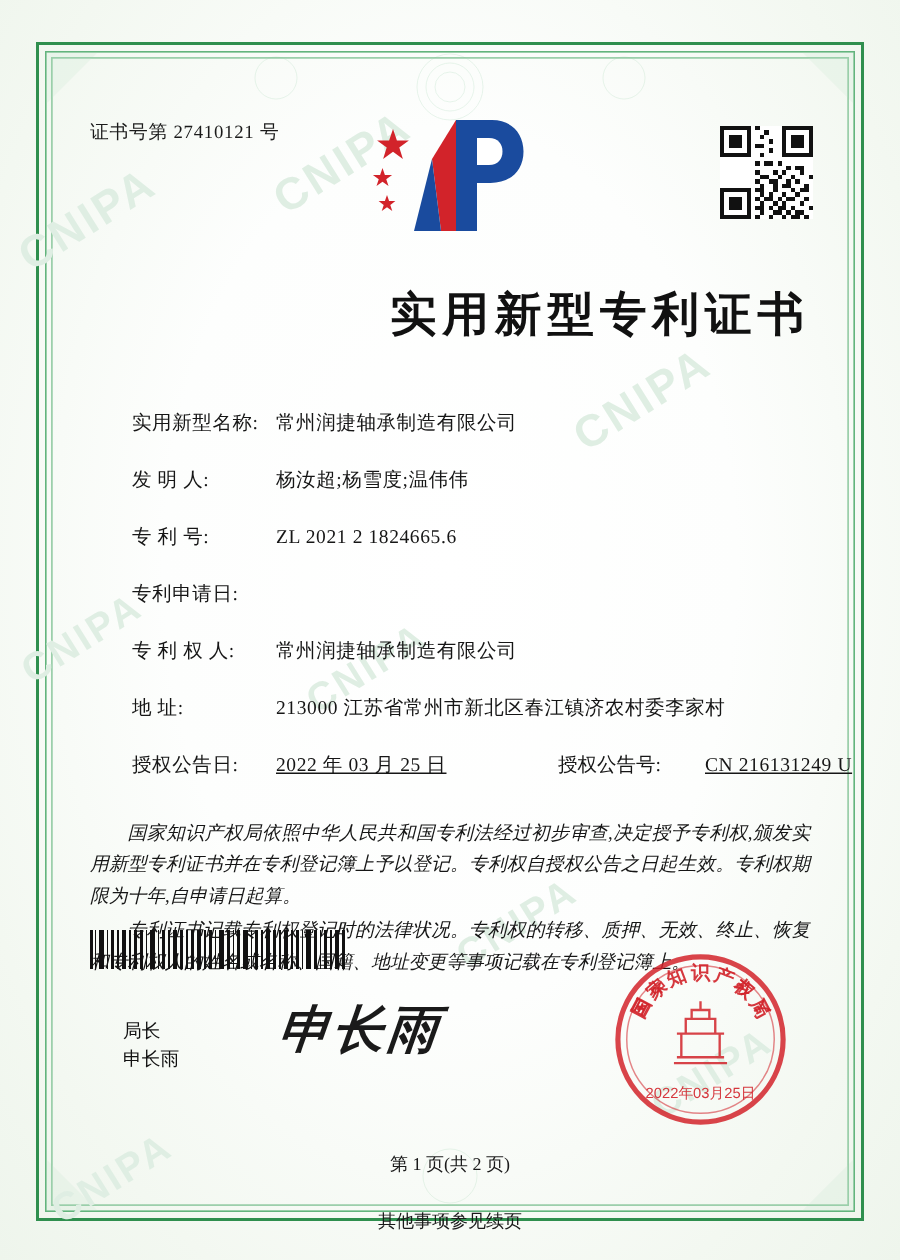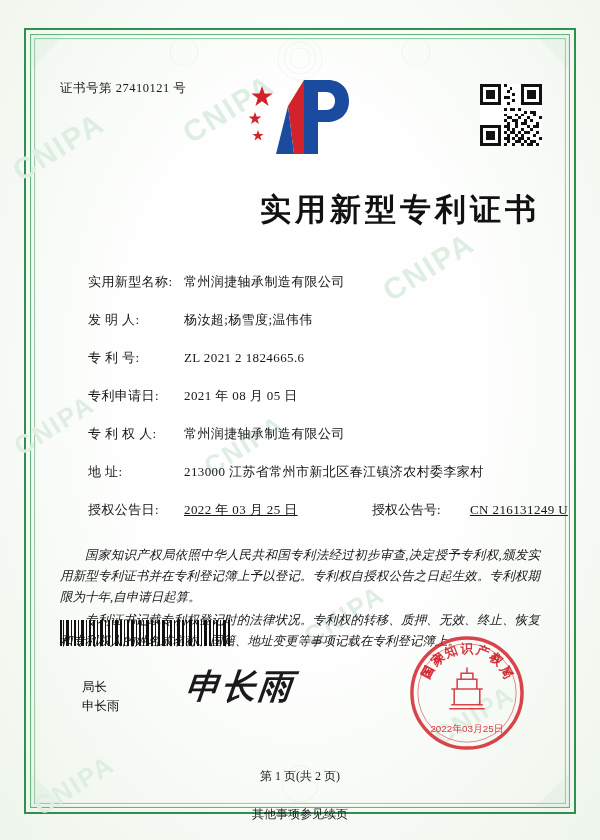--- a/index.html
+++ b/index.html
@@ -337,21 +337,20 @@
         <div class="f-value">杨汝超;杨雪度;温伟伟</div>
       </div>
 
       <div class="field-row">
         <div class="f-label">专  利  号:</div>
         <div class="f-value">ZL 2021 2 1824665.6</div>
       </div>
 
       <div class="field-row">
         <div class="f-label">专利申请日:</div>
-        <div class="f-value">2021 年 08 月 05 日</div>
       </div>
 
       <div class="field-row">
         <div class="f-label">专 利 权 人:</div>
         <div class="f-value">常州润捷轴承制造有限公司</div>
       </div>
 
       <div class="field-row">
         <div class="f-label">地      址:</div>
         <div class="f-value">213000 江苏省常州市新北区春江镇济农村委李家村</div>

